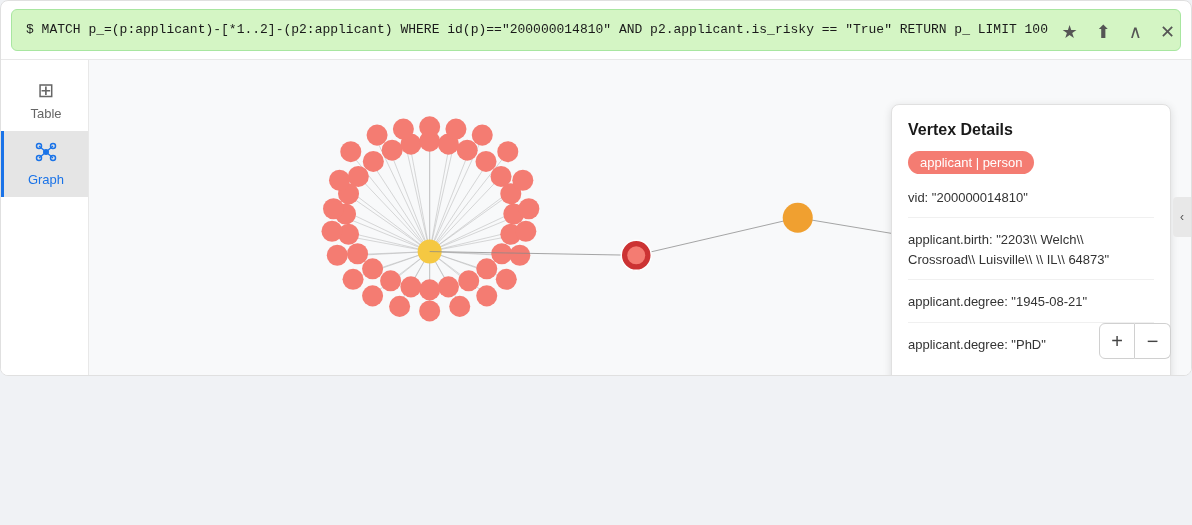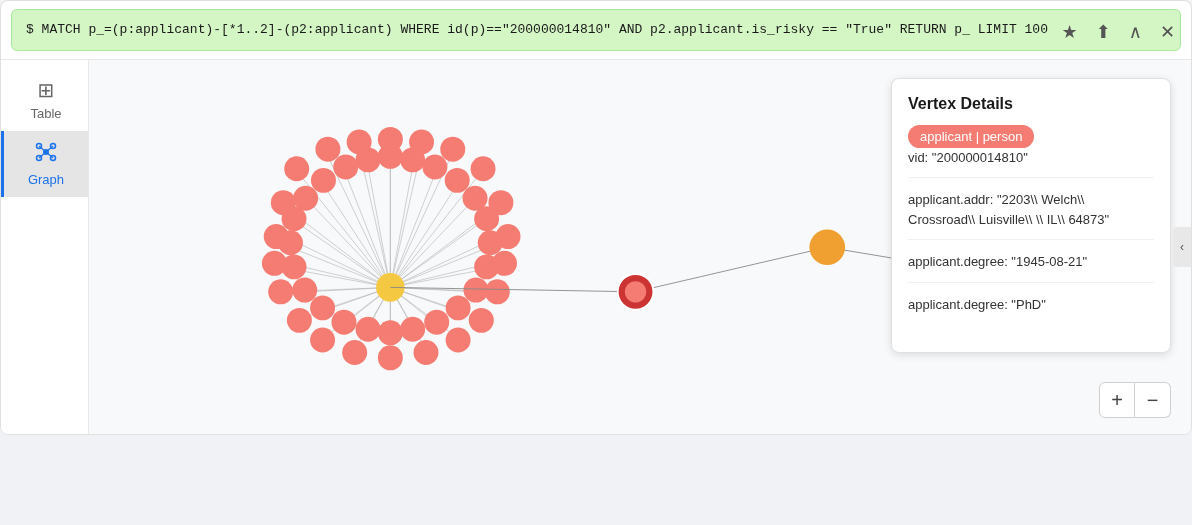--- a/index.html
+++ b/index.html
@@ -1,20 +1,20 @@
 <!DOCTYPE html>
 <html><head>
   <meta charset="utf-8">
   <style>
     * { box-sizing: border-box; margin: 0; padding: 0; }
     body { font-family: -apple-system, BlinkMacSystemFont, 'Segoe UI', sans-serif; background: #f0f2f5; width: 1192px; height: 525px; overflow: hidden; }
 
     .outer-container {
       width: 1192px;
-      height: 435px;
+      height: 376px;
       background: #ffffff;
       border: 1px solid #e0e0e0;
       border-radius: 8px;
       overflow: hidden;
       display: flex;
       flex-direction: column;
     }
 
     
     .query-bar {
@@ -108,21 +108,21 @@
       position: absolute;
       top: 0; left: 0;
       width: 100%;
       height: 100%;
     }
 
     
     .vertex-panel {
       position: absolute;
       right: 20px;
-      top: 18px;
+      top: 44px;
       width: 280px;
       background: #ffffff;
       border: 1px solid #e0e0e0;
       border-radius: 8px;
       padding: 16px;
       box-shadow: 0 2px 8px rgba(0,0,0,0.12);
       max-height: 360px;
       overflow-y: auto;
     }
 
@@ -134,20 +134,21 @@
     }
 
     .vertex-tag {
       display: inline-block;
       background: #f47c72;
       color: #ffffff;
       border-radius: 14px;
       padding: 4px 12px;
       font-size: 13px;
       font-weight: 500;
+      margin-bottom: 14px;
     }
 
     .vertex-field {
       font-size: 13px;
       color: #333;
       margin-bottom: 12px;
       line-height: 1.5;
       padding-bottom: 10px;
       border-bottom: 1px solid #f0f0f0;
     }
@@ -368,21 +369,21 @@
       </svg>
 
       <div class="vertex-panel">
         <div class="vertex-panel-title">Vertex Details</div>
         <div class="vertex-tag">applicant | person</div>
         <div class="vertex-field">
           <span>vid: </span>
           <span>"200000014810"</span>
         </div>
         <div class="vertex-field">
-          <span>applicant.addr: </span>
+          <span>applicant.birth: </span>
           <span>"2203\\ Welch\\ Crossroad\\ Luisville\\ \\ IL\\ 64873"</span>
         </div>
         <div class="vertex-field">
           <span>applicant.degree: </span>
           <span>"1945-08-21"</span>
         </div>
         <div class="vertex-field">
           <span>applicant.degree: "PhD"</span>
         </div>
       </div>

